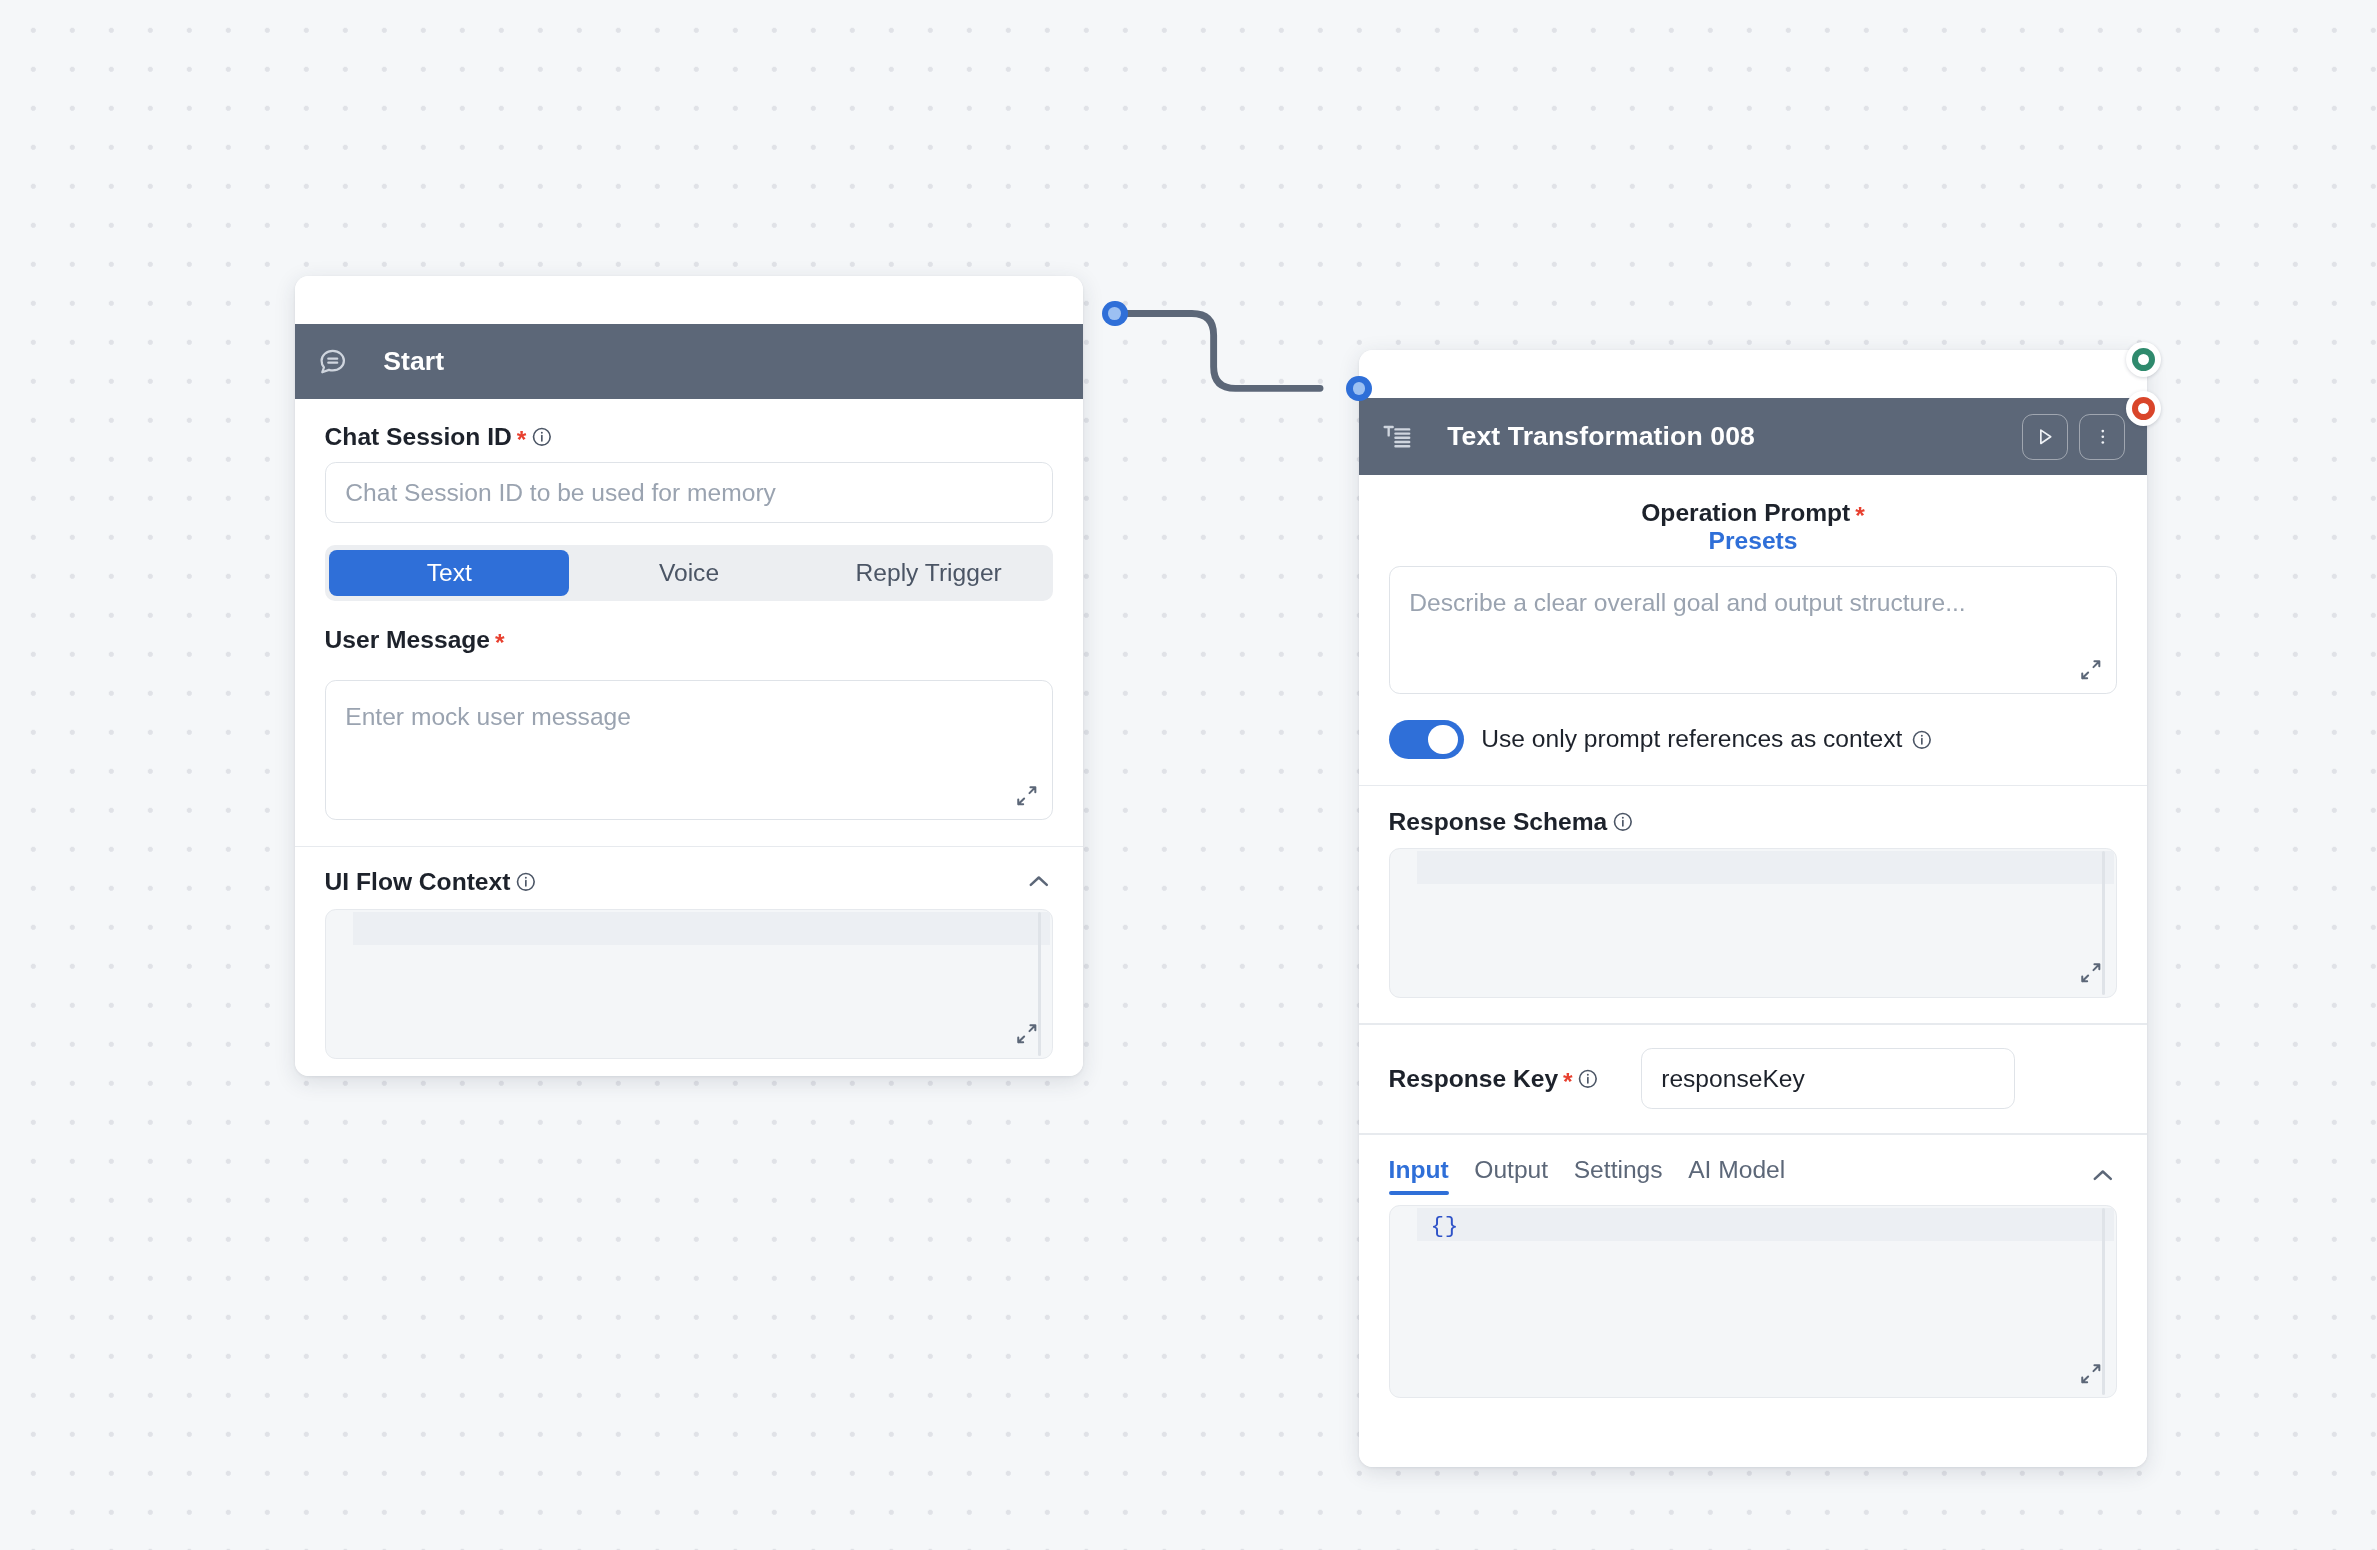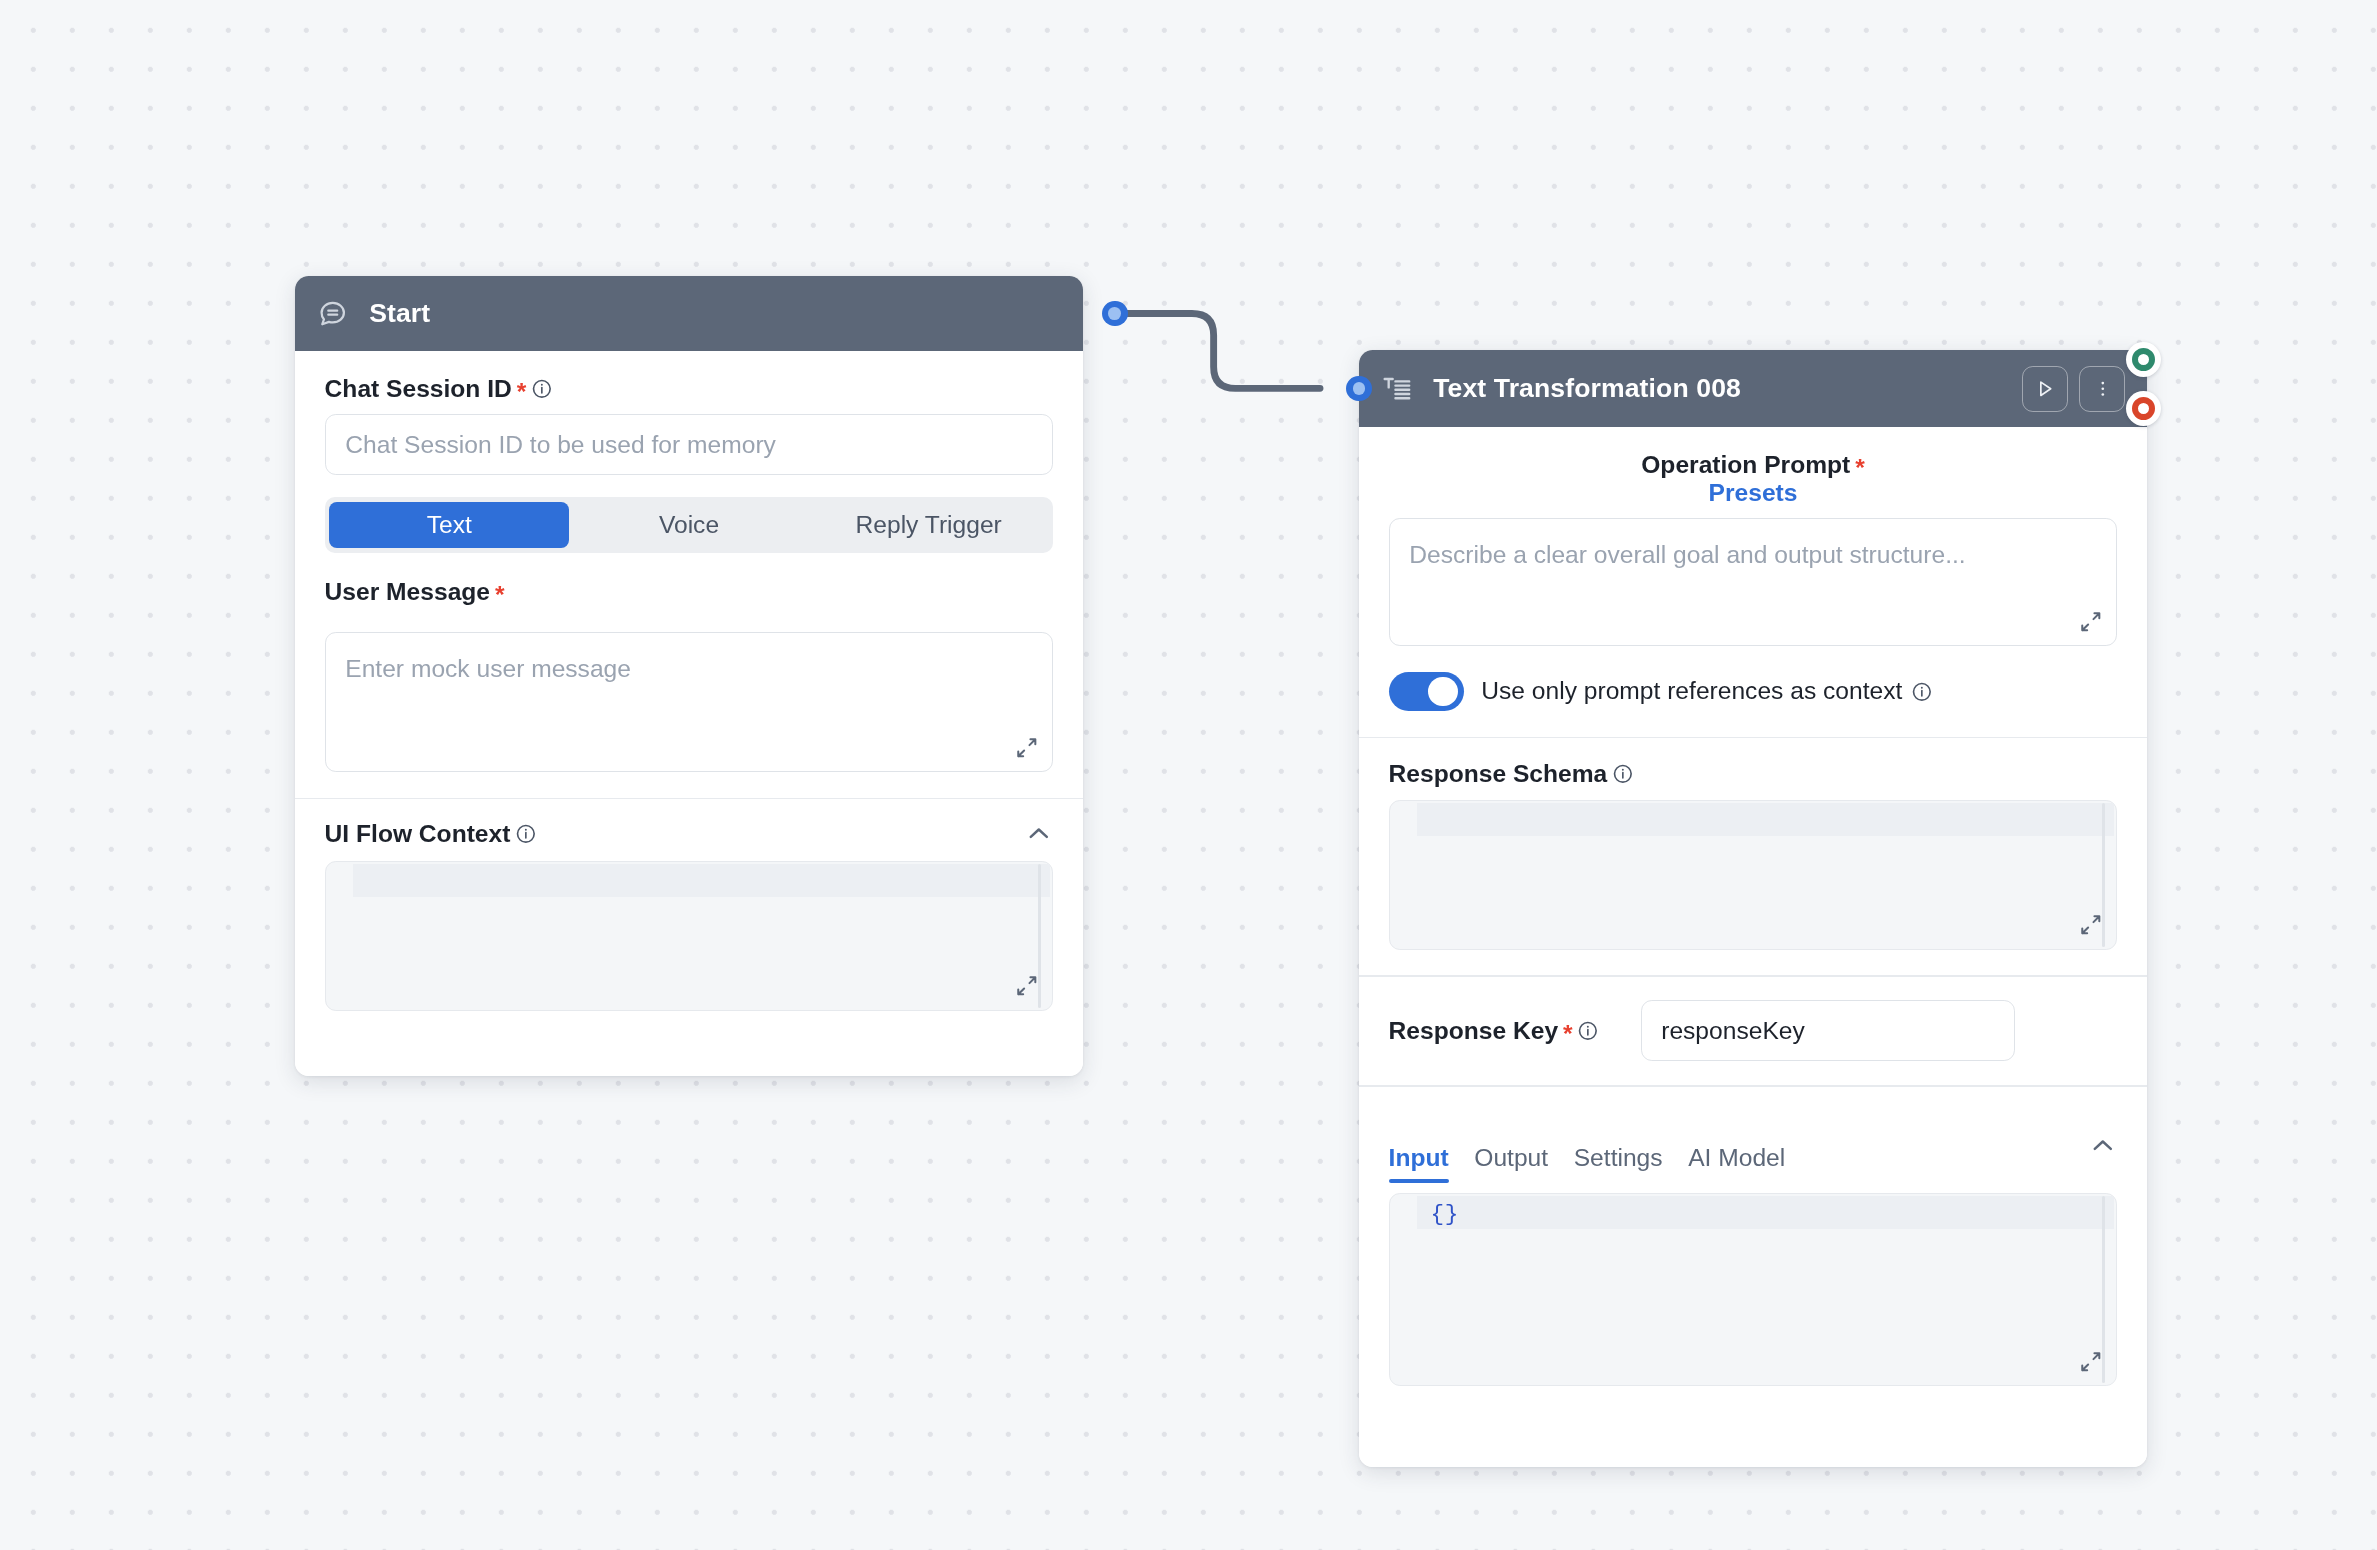--- a/index.html
+++ b/index.html
@@ -33,23 +33,24 @@
   .node-inner {
     border-radius: 13.8px;
     overflow: hidden;
     background: #fff;
     height: 100%;
   }
   .node-header {
     background: #5c6778;
     display: flex;
     align-items: center;
-    gap: 21px;
+    gap: 35px;
     padding: 0 21.7px;
     color: #ffffff;
+    margin-top: 48px;
   }
   .node-header .title {
     font-size: 26.6px;
     font-weight: bold;
     letter-spacing: 0.1px;
     white-space: nowrap;
   }
   .hdr-icon { display: flex; align-items: center; justify-content: center; }
   .hdr-actions { margin-left: auto; display: flex; gap: 11.8px; }
   .hdr-btn {
@@ -195,21 +196,20 @@
 
   
   .tabs-row { display: flex; align-items: center; gap: 25.6px; }
   .tab {
     font-size: 24.6px;
     color: #5c6778;
     padding-bottom: 10.8px;
     cursor: pointer;
     position: relative;
     white-space: nowrap;
-    margin-top: 36px;
   }
   .tab.active { color: #2f6fd8; font-weight: bold; }
   .tab.active::after {
     content: "";
     position: absolute;
     left: 0; right: 0; bottom: 0;
     height: 3.9px;
     background: #2f6fd8;
     border-radius: 2px;
   }

